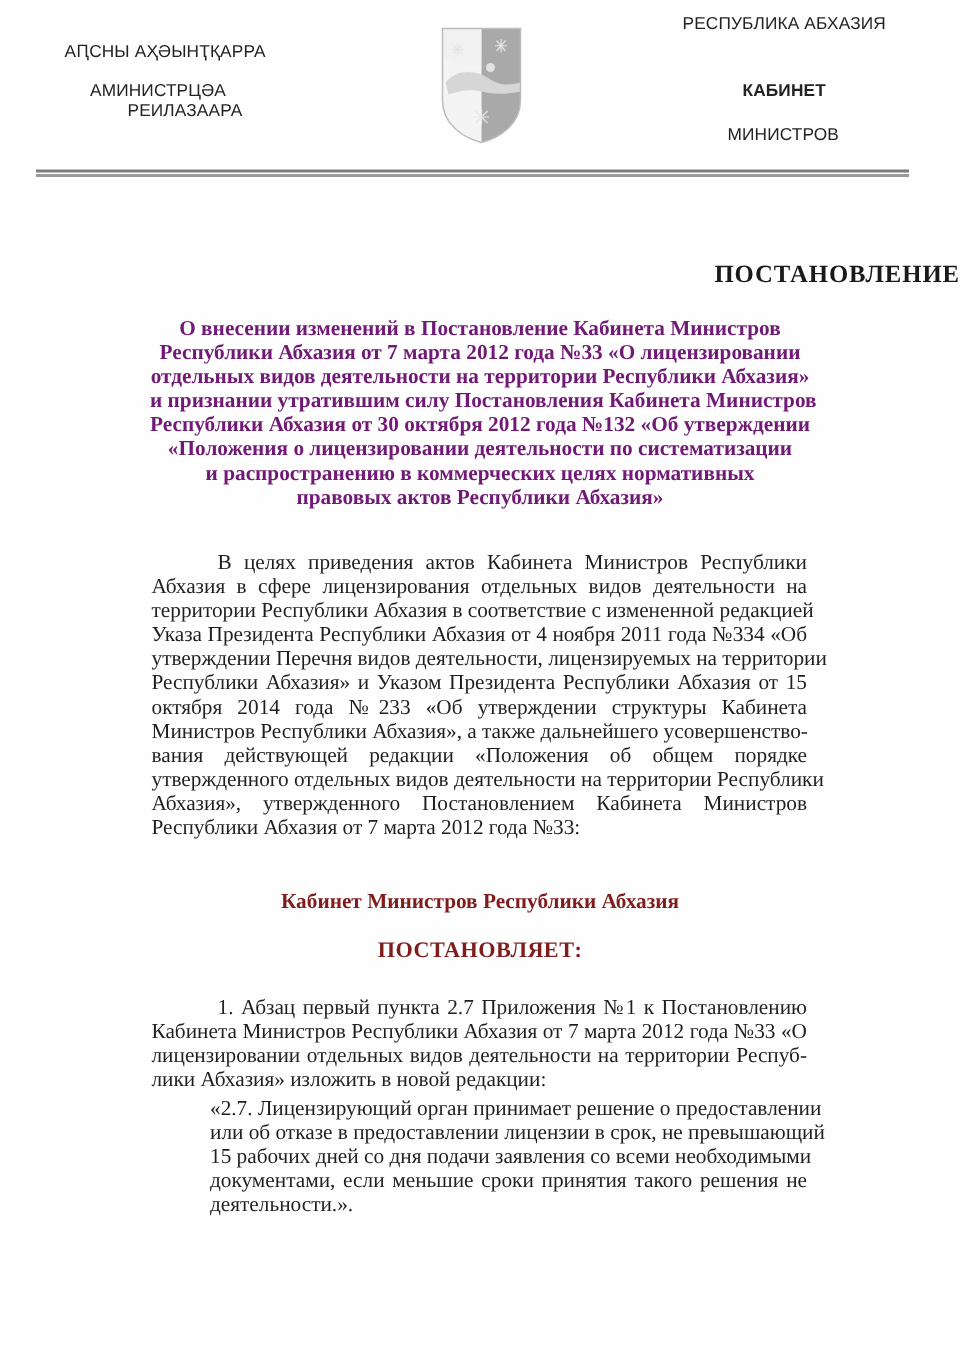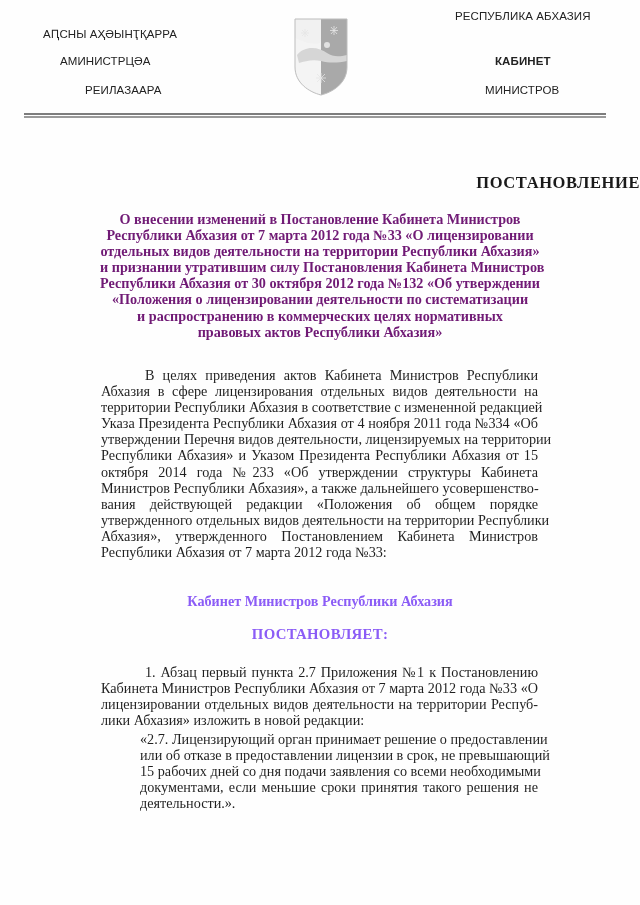--- a/index.html
+++ b/index.html
@@ -8,32 +8,32 @@
     .hdr { position: absolute; font-family: "Liberation Sans", sans-serif; font-size: 11.5px; color: #222; letter-spacing: 0.1px; }
     .hdr-line { position: absolute; white-space: nowrap; }
     .emblem { position: absolute; left: 293px; top: 17px; width: 56px; height: 80px; }
     .rule { position: absolute; left: 24px; width: 582px; height: 2px; background: #7d7d7d; }
     .title { position: absolute; left: 0; width: 640px; top: 173px; text-align: right; font-family: "Liberation Serif", serif; font-weight: bold; font-size: 16.5px; letter-spacing: 0.6px; color: #1a1a1a; }
     .subtitle { position: absolute; left: 100px; width: 440px; top: 211px; text-align: center; font-family: "Liberation Serif", serif; font-weight: bold; font-size: 14.2px; line-height: 16.1px; color: #701a75; }
     .subtitle span { display: block; white-space: nowrap; }
     .body-block { position: absolute; left: 101px; width: 437px; font-family: "Liberation Serif", serif; font-size: 14.2px; line-height: 16.1px; color: #1f1f1f; }
     .jl { display: block; text-align: justify; text-align-last: justify; white-space: nowrap; height: 16.1px; overflow: visible; }
     .jl.last { text-align-last: left; }
-    .center-bold { position: absolute; left: 0; width: 640px; text-align: center; font-family: "Liberation Serif", serif; font-weight: bold; font-size: 14.2px; color: #8b5cf6; }
+    .center-bold { position: absolute; left: 0; width: 640px; text-align: center; font-family: "Liberation Serif", serif; font-weight: bold; font-size: 14.2px; color: #7f1d1d; }
     .quote-block { position: absolute; left: 140px; width: 398px; font-family: "Liberation Serif", serif; font-size: 14.2px; line-height: 16.1px; color: #1f1f1f; }
   </style>
 </head>
 <body>
 
 <div class="page">
 
   <div class="hdr">
     <div class="hdr-line" style="left:43px; top:26px;">АԤСНЫ АҲӘЫНҬҚАРРА</div>
     <div class="hdr-line" style="left:60px; top:55px;">АМИНИСТРЦӘА</div>
-    <div class="hdr-line" style="left:65px; top:84px;padding-left:20px;">РЕИЛАЗААРА</div>
+    <div class="hdr-line" style="left:65px; top:68px;padding-left:20px;">РЕИЛАЗААРА</div>
   </div>
 
   <div class="emblem">
     <svg width="56" height="80" viewBox="0 0 56 80">
       <defs>
         <clipPath id="shieldClip">
           <path d="M2 2 H54 V50 C54 66 40 75 28 78 C16 75 2 66 2 50 Z"></path>
         </clipPath>
       </defs>
       <g clip-path="url(#shieldClip)">

